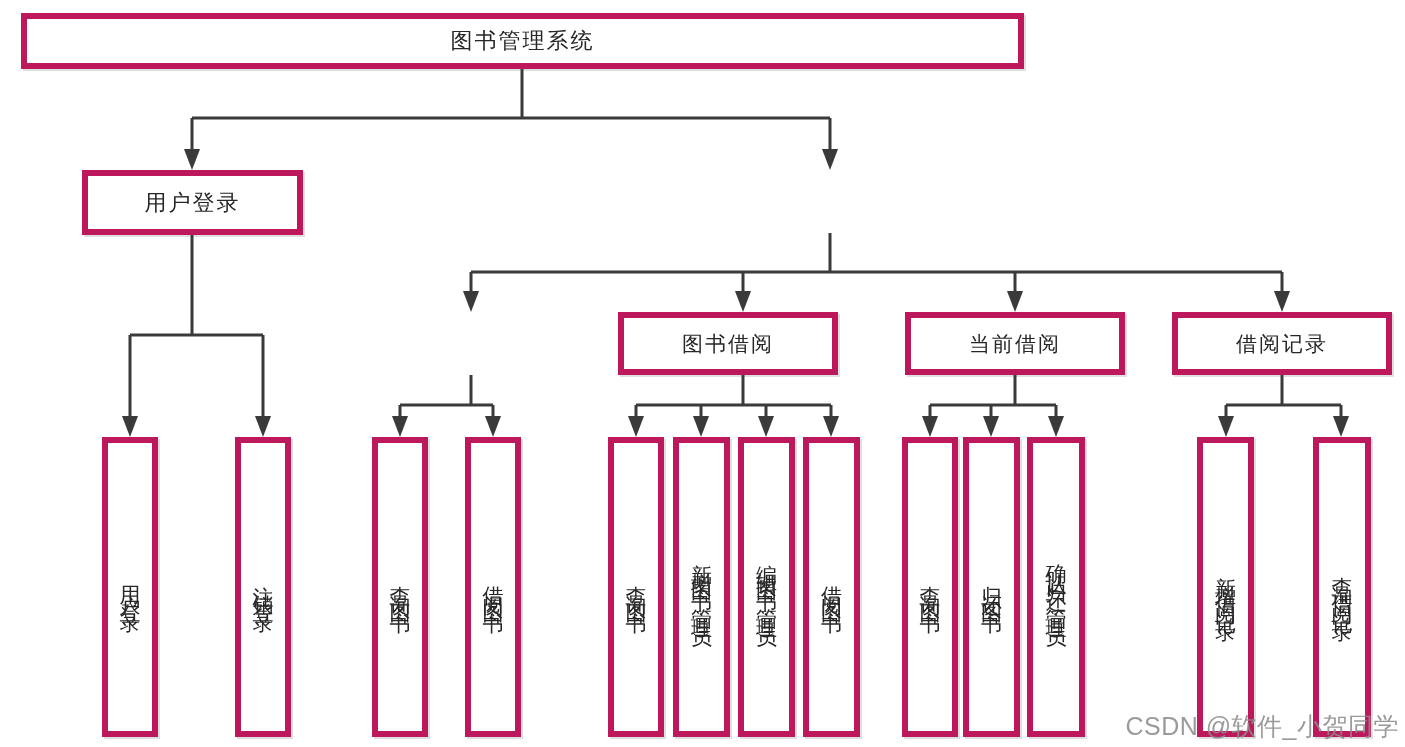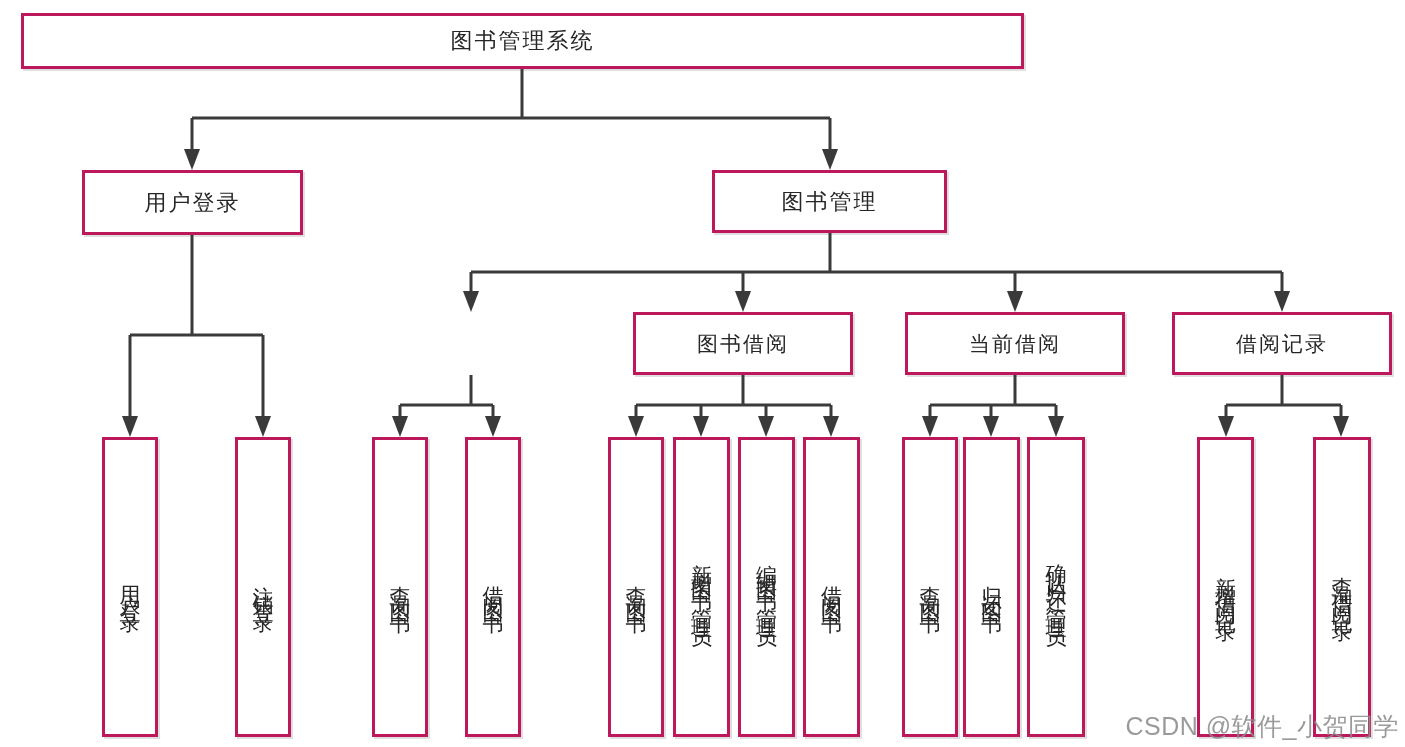--- a/index.html
+++ b/index.html
@@ -3,21 +3,21 @@
 <meta charset="utf-8">
 <style>
   html,body{margin:0;padding:0;background:#ffffff;}
   .stage{
     position:relative;width:1405px;height:747px;background:#ffffff;
     font-family:"Liberation Sans",sans-serif;overflow:hidden;
   }
   svg.connectors{position:absolute;left:0;top:0;z-index:1;}
   .box{
     position:absolute;z-index:2;background:#ffffff;
-    border:3px solid #be185d;box-sizing:border-box;
+    border:6px solid #be185d;box-sizing:border-box;
     display:flex;align-items:center;justify-content:center;
     box-shadow:2px 2px 0 rgba(80,80,80,.18);
   }
   .lbl{
     color:#262626;font-size:22px;letter-spacing:2px;white-space:nowrap;
   }
   .hbox.small .lbl{font-size:21px;}
   .vbox .lbl{
     writing-mode:vertical-rl;text-orientation:mixed;
     font-size:21px;letter-spacing:9px;line-height:1.15;
@@ -72,25 +72,22 @@
     <polygon points="1333,416 1349,416 1341,437" fill="#3a3a3a"></polygon>
   </svg>
 
   <div class="box hbox" style="left:21px;top:13px;width:1003px;height:56px">
     <span class="lbl">图书管理系统</span>
   </div>
 
   <div class="box hbox" style="left:82px;top:170px;width:221px;height:65px">
     <span class="lbl">用户登录</span>
   </div>
-  <div class="box hbox" style="left:712px;top:170px;width:235px;height:63px">
-    <span class="lbl">图书管理</span>
-  </div>
 
-  <div class="box hbox small" style="left:633px;top:312px;width:220px;height:63px">
+  <div class="box hbox small" style="left:618px;top:312px;width:220px;height:63px">
     <span class="lbl">图书借阅</span>
   </div>
   <div class="box hbox small" style="left:905px;top:312px;width:220px;height:63px">
     <span class="lbl">当前借阅</span>
   </div>
   <div class="box hbox small" style="left:1172px;top:312px;width:220px;height:63px">
     <span class="lbl">借阅记录</span>
   </div>
 
   <div class="box vbox" style="left:102px;top:437px;width:56px;height:300px">

